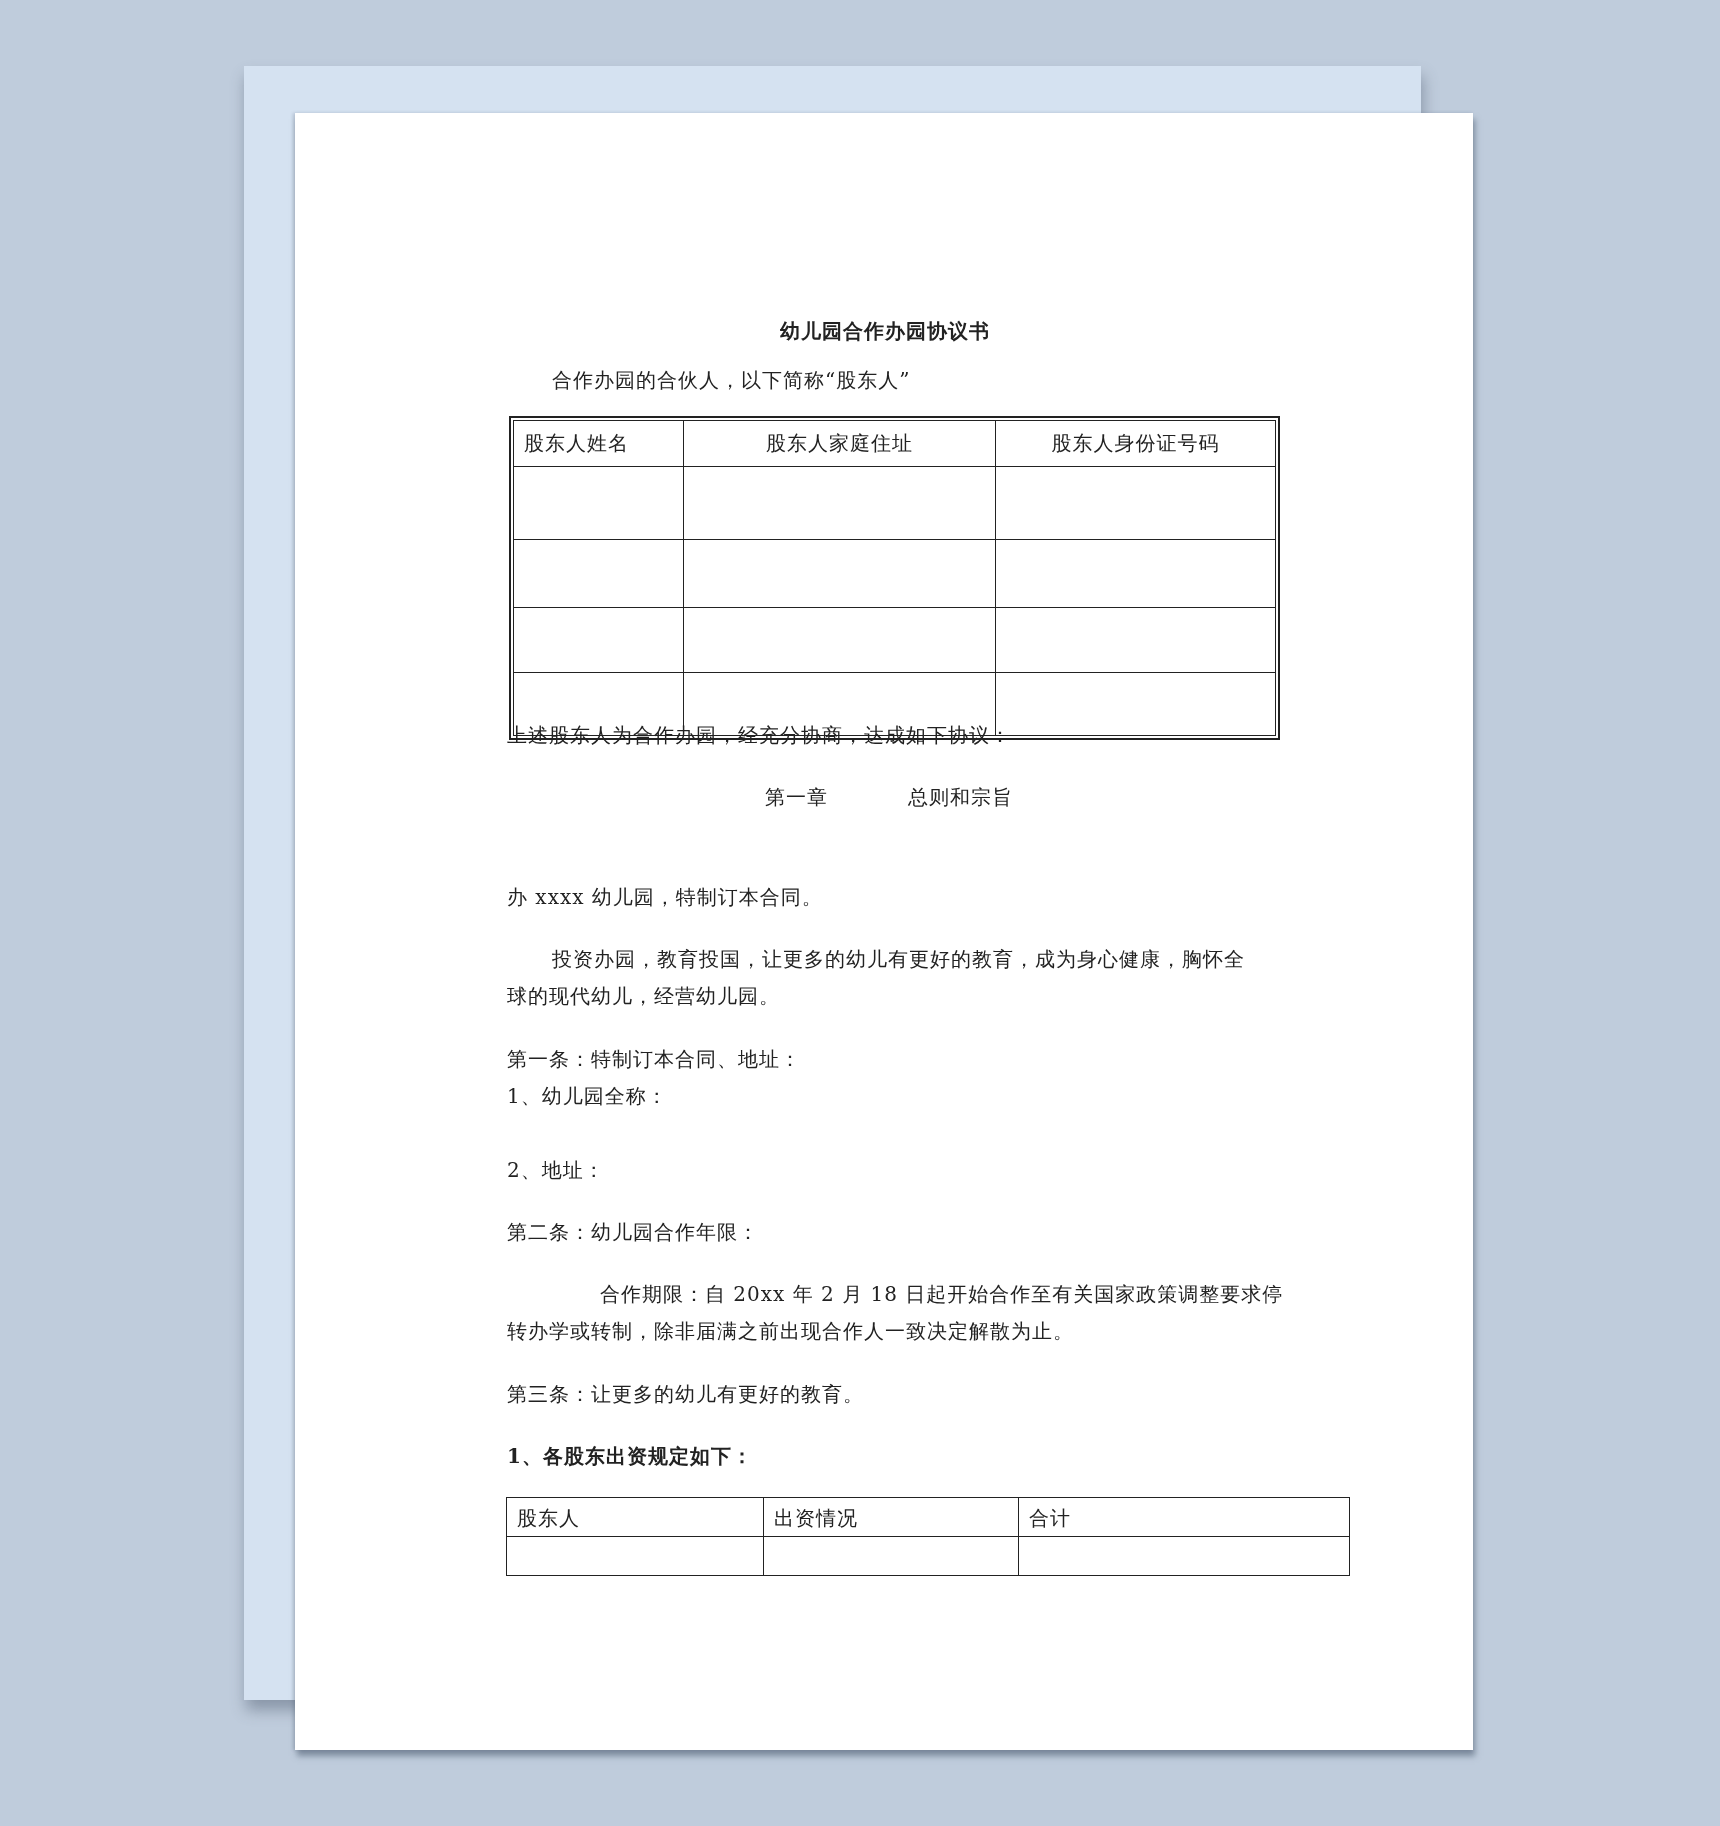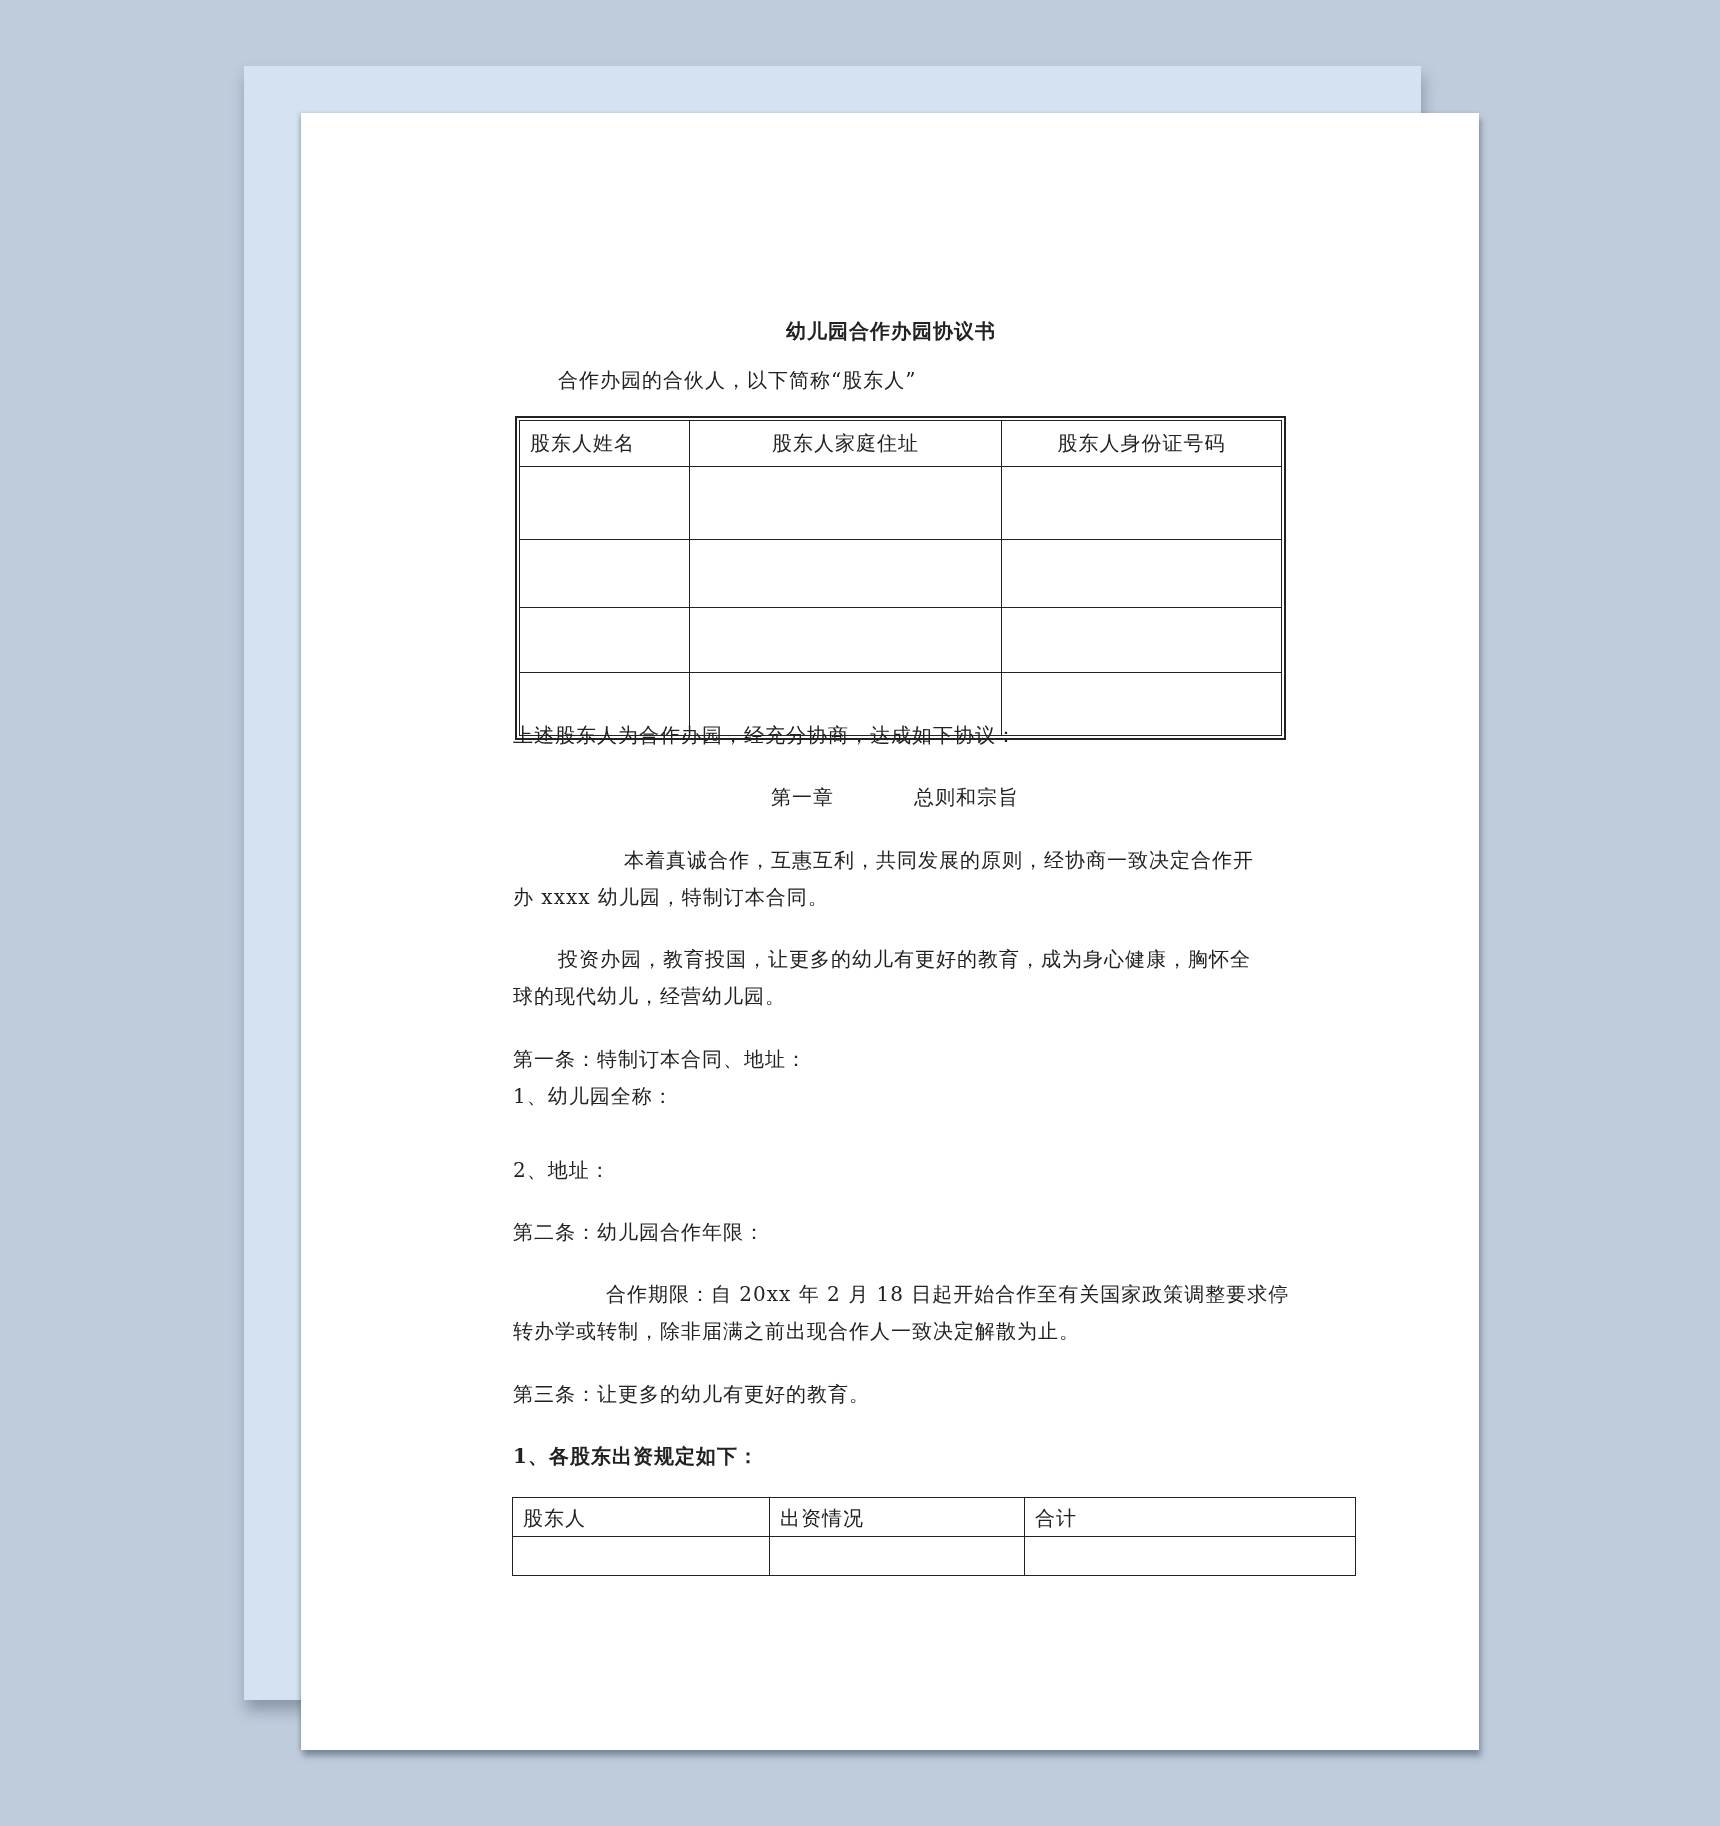--- a/index.html
+++ b/index.html
@@ -12,21 +12,20 @@
   }
   .back-page {
     position: absolute; left: 244px; top: 66px; width: 1177px; height: 1634px;
     background: #d5e2f1;
     box-shadow: 2px 10px 14px rgba(70,85,105,0.45);
   }
   .front-page {
     position: absolute; left: 295px; top: 113px; width: 1178px; height: 1637px;
     background: #ffffff;
     box-shadow: -2px 0 3px rgba(90,105,125,0.25), 2px 6px 6px rgba(70,85,105,0.55);
-    margin-left: 6px;
   }
   .t {
     position: absolute; white-space: nowrap;
     font-size: 20px; line-height: 24px; letter-spacing: 1px;
   }
   .title { font-weight: bold; font-size: 20px; letter-spacing: 1px; }
   .tbl { position: absolute; border-collapse: collapse; table-layout: fixed; }
   .tbl1 { left: 218px; top: 307px; width: 763px; height: 316px; outline: 2px solid #222; outline-offset: 2px; }
   .tbl1 td { border: 1.5px solid #222; padding: 0 10px; font-size: 20px; letter-spacing: 1px; vertical-align: middle; }
   .tbl1 tr.head td { height: 37px; }
@@ -77,21 +76,20 @@
       <td></td>
     </tr>
   </tbody>
     </table>
 
   <div class="t" style="left:212px; top:610px;">上述股东人为合作办园，经充分协商，达成如下协议：</div>
 
   <div class="t" style="left:470px; top:672px;">第一章</div>
   <div class="t" style="left:613px; top:672px;">总则和宗旨</div>
 
-  <div class="t" style="left:323px; top:735px;">本着真诚合作，互惠互利，共同发展的原则，经协商一致决定合作开</div>
   <div class="t" style="left:212px; top:772px;">办 xxxx 幼儿园，特制订本合同。</div>
 
   <div class="t" style="left:257px; top:834px;">投资办园，教育投国，让更多的幼儿有更好的教育，成为身心健康，胸怀全</div>
   <div class="t" style="left:212px; top:871px;">球的现代幼儿，经营幼儿园。</div>
 
   <div class="t" style="left:212px; top:934px;">第一条：特制订本合同、地址：</div>
   <div class="t" style="left:212px; top:971px;">1、幼儿园全称：</div>
   <div class="t" style="left:212px; top:1045px;">2、地址：</div>
 
   <div class="t" style="left:212px; top:1107px;">第二条：幼儿园合作年限：</div>

